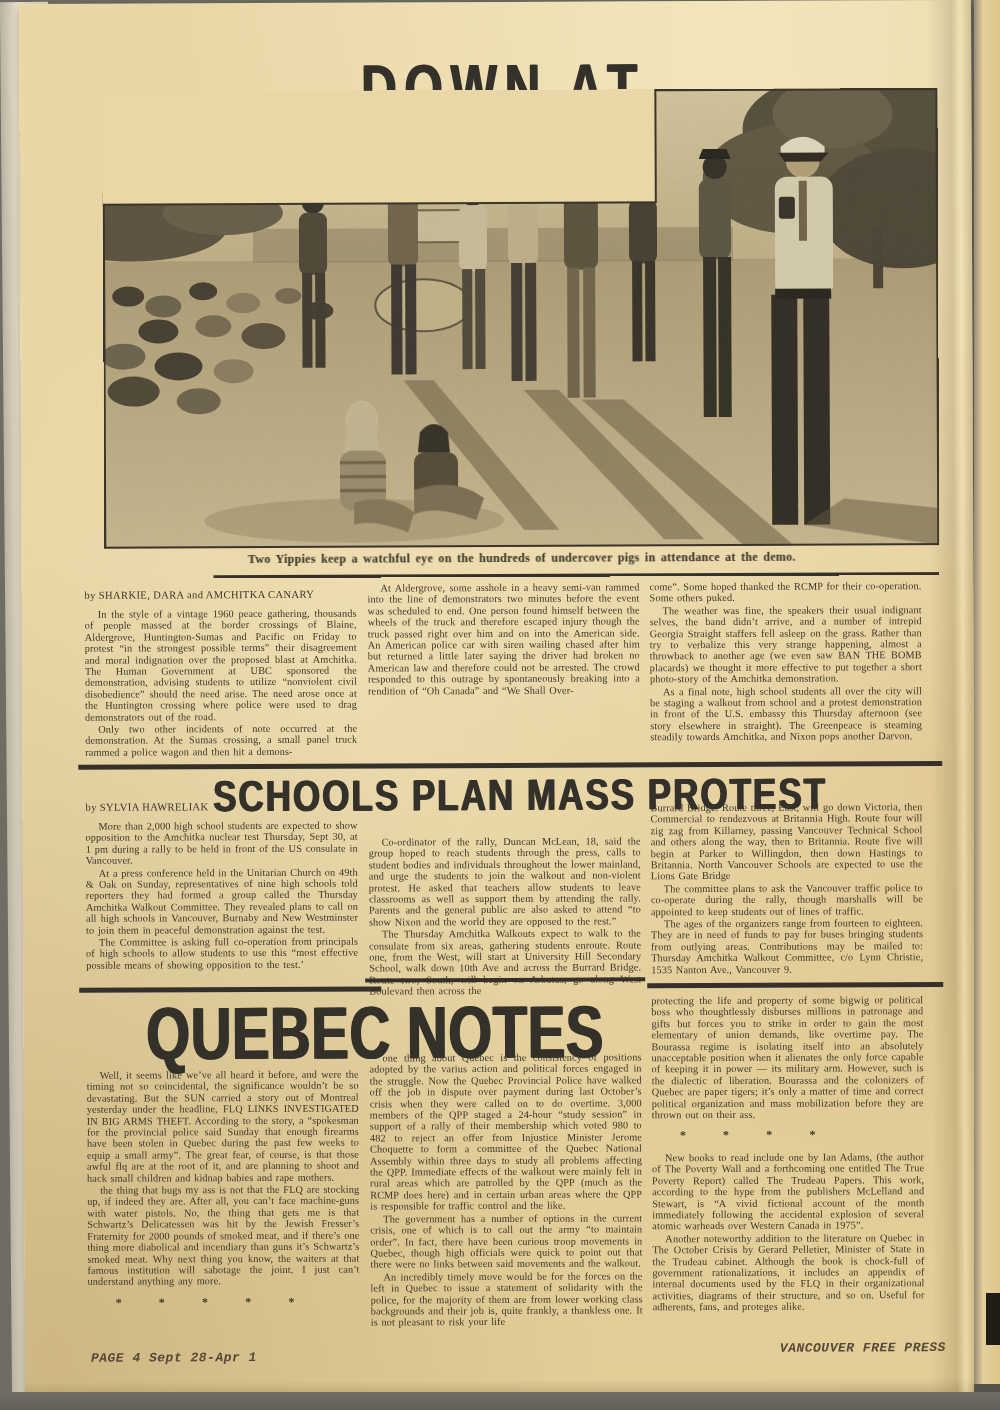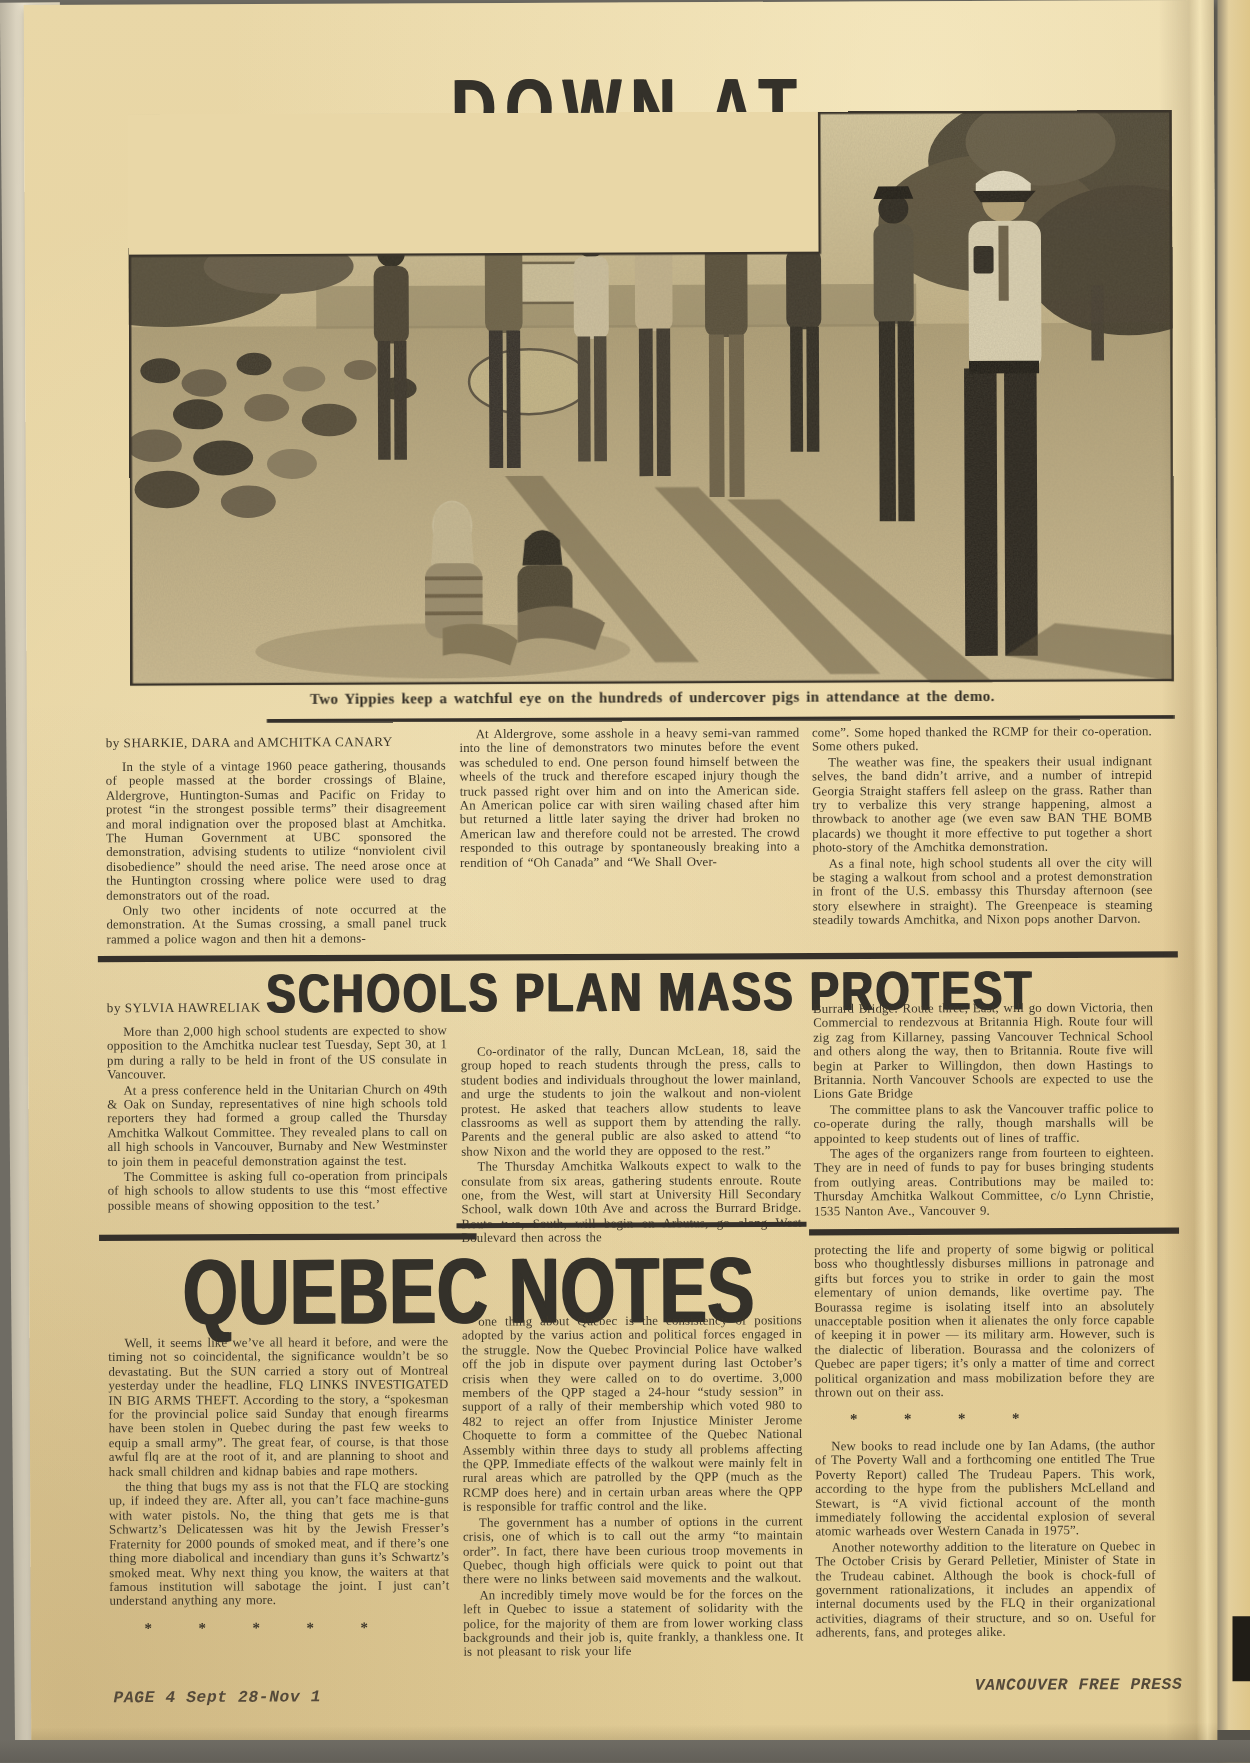--- a/index.html
+++ b/index.html
@@ -257,21 +257,21 @@
   <div class="abs col" style="left:628px;top:580px;">
     <p>come”. Some hoped thanked the RCMP for their co-operation. Some others puked.</p>
     <p class="ind">The weather was fine, the speakers their usual indignant selves, the band didn’t arrive, and a number of intrepid Georgia Straight staffers fell asleep on the grass. Rather than try to verbalize this very strange happening, almost a throwback to another age (we even saw BAN THE BOMB placards) we thought it more effective to put together a short photo-story of the Amchitka demonstration.</p>
     <p class="ind">As a final note, high school students all over the city will be staging a walkout from school and a protest demonstration in front of the U.S. embassy this Thursday afternoon (see story elsewhere in straight). The Greenpeace is steaming steadily towards Amchitka, and Nixon pops another Darvon.</p>
   </div>
   <div class="abs rule" style="left:56px;top:761px;width:864px;height:5px;"></div>
 
   <div class="abs headline hl-schools">SCHOOLS PLAN MASS PROTEST</div>
   <div class="abs byline" style="left:63px;top:798px;">by SYLVIA HAWRELIAK</div>
   <div class="abs col" style="left:63px;top:817px;">
-    <p class="ind">More than 2,000 high school students are expected to show opposition to the Amchitka nuclear test Tuesday, Sept 30, at 1 pm during a rally to be held in front of the US consulate in Vancouver.</p>
+    <p class="ind">More than 2,000 high school students are expected to show opposition to the Amchitka nuclear test Thursday, Sept 30, at 1 pm during a rally to be held in front of the US consulate in Vancouver.</p>
     <p class="ind">At a press conference held in the Unitarian Church on 49th &amp; Oak on Sunday, representatives of nine high schools told reporters they had formed a group called the Thursday Amchitka Walkout Committee. They revealed plans to call on all high schools in Vancouver, Burnaby and New Westminster to join them in peaceful demonstration against the test.</p>
     <p class="ind">The Committee is asking full co-operation from principals of high schools to allow students to use this “most effective possible means of showing opposition to the test.’</p>
   </div>
   <div class="abs col" style="left:346px;top:834px;">
     <p class="ind">Co-ordinator of the rally, Duncan McLean, 18, said the group hoped to reach students through the press, calls to student bodies and individuals throughout the lower mainland, and urge the students to join the walkout and non-violent protest. He asked that teachers allow students to leave classrooms as well as support them by attending the rally. Parents and the general public are also asked to attend “to show Nixon and the world they are opposed to the rest.”</p>
     <p class="ind">The Thursday Amchitka Walkouts expect to walk to the consulate from six areas, gathering students enroute. Route one, from the West, will start at University Hill Secondary School, walk down 10th Ave and across the Burrard Bridge. Route two, South, will begin on Arbutus, go along West Boulevard then across the</p>
   </div>
   <div class="abs col" style="left:628px;top:801px;">
     <p>Burrard Bridge. Route three, East, will go down Victoria, then Commercial to rendezvous at Britannia High. Route four will zig zag from Killarney, passing Vancouver Technical School and others along the way, then to Britannia. Route five will begin at Parker to Willingdon, then down Hastings to Britannia. North Vancouver Schools are expected to use the Lions Gate Bridge</p>
     <p class="ind">The committee plans to ask the Vancouver traffic police to co-operate during the rally, though marshalls will be appointed to keep students out of lines of traffic.</p>
@@ -292,21 +292,21 @@
     <p class="ind">The government has a number of options in the current crisis, one of which is to call out the army “to maintain order”. In fact, there have been curious troop movements in Quebec, though high officials were quick to point out that there were no links between said movements and the walkout.</p>
     <p class="ind">An incredibly timely move would be for the forces on the left in Quebec to issue a statement of solidarity with the police, for the majority of them are from lower working class backgrounds and their job is, quite frankly, a thankless one. It is not pleasant to risk your life</p>
   </div>
   <div class="abs col" style="left:628px;top:994px;">
     <p>protecting the life and property of some bigwig or political boss who thoughtlessly disburses millions in patronage and gifts but forces you to strike in order to gain the most elementary of union demands, like overtime pay. The Bourassa regime is isolating itself into an absolutely unacceptable position when it alienates the only force capable of keeping it in power — its military arm. However, such is the dialectic of liberation. Bourassa and the colonizers of Quebec are paper tigers; it’s only a matter of time and correct political organization and mass mobilization before they are thrown out on their ass.</p>
     <p class="stars">* * * *</p>
     <p class="ind" style="margin-top:10px;">New books to read include one by Ian Adams, (the author of The Poverty Wall and a forthcoming one entitled The True Poverty Report) called The Trudeau Papers. This work, according to the hype from the publishers McLelland and Stewart, is “A vivid fictional account of the month immediately following the accidental explosion of several atomic warheads over Western Canada in 1975”.</p>
     <p class="ind">Another noteworthy addition to the literature on Quebec in The October Crisis by Gerard Pelletier, Minister of State in the Trudeau cabinet. Although the book is chock-full of government rationalizations, it includes an appendix of internal documents used by the FLQ in their organizational activities, diagrams of their structure, and so on. Useful for adherents, fans, and proteges alike.</p>
   </div>
 
-  <div class="abs footer" style="left:66px;top:1347px;">PAGE 4 Sept 28-Nov 1</div>
+  <div class="abs footer" style="left:66px;top:1347px;">PAGE 4 Sept 28-Apr 1</div>
   <div class="abs footer" style="left:755px;top:1340px;">VANCOUVER FREE PRESS</div>
 </div>
 
 <div class="sliver">
   <div class="blackblock"></div>
   <div class="edgetext">GE</div>
   <div class="corner"></div>
 </div>
 <div class="bottom-tear"></div>
 

